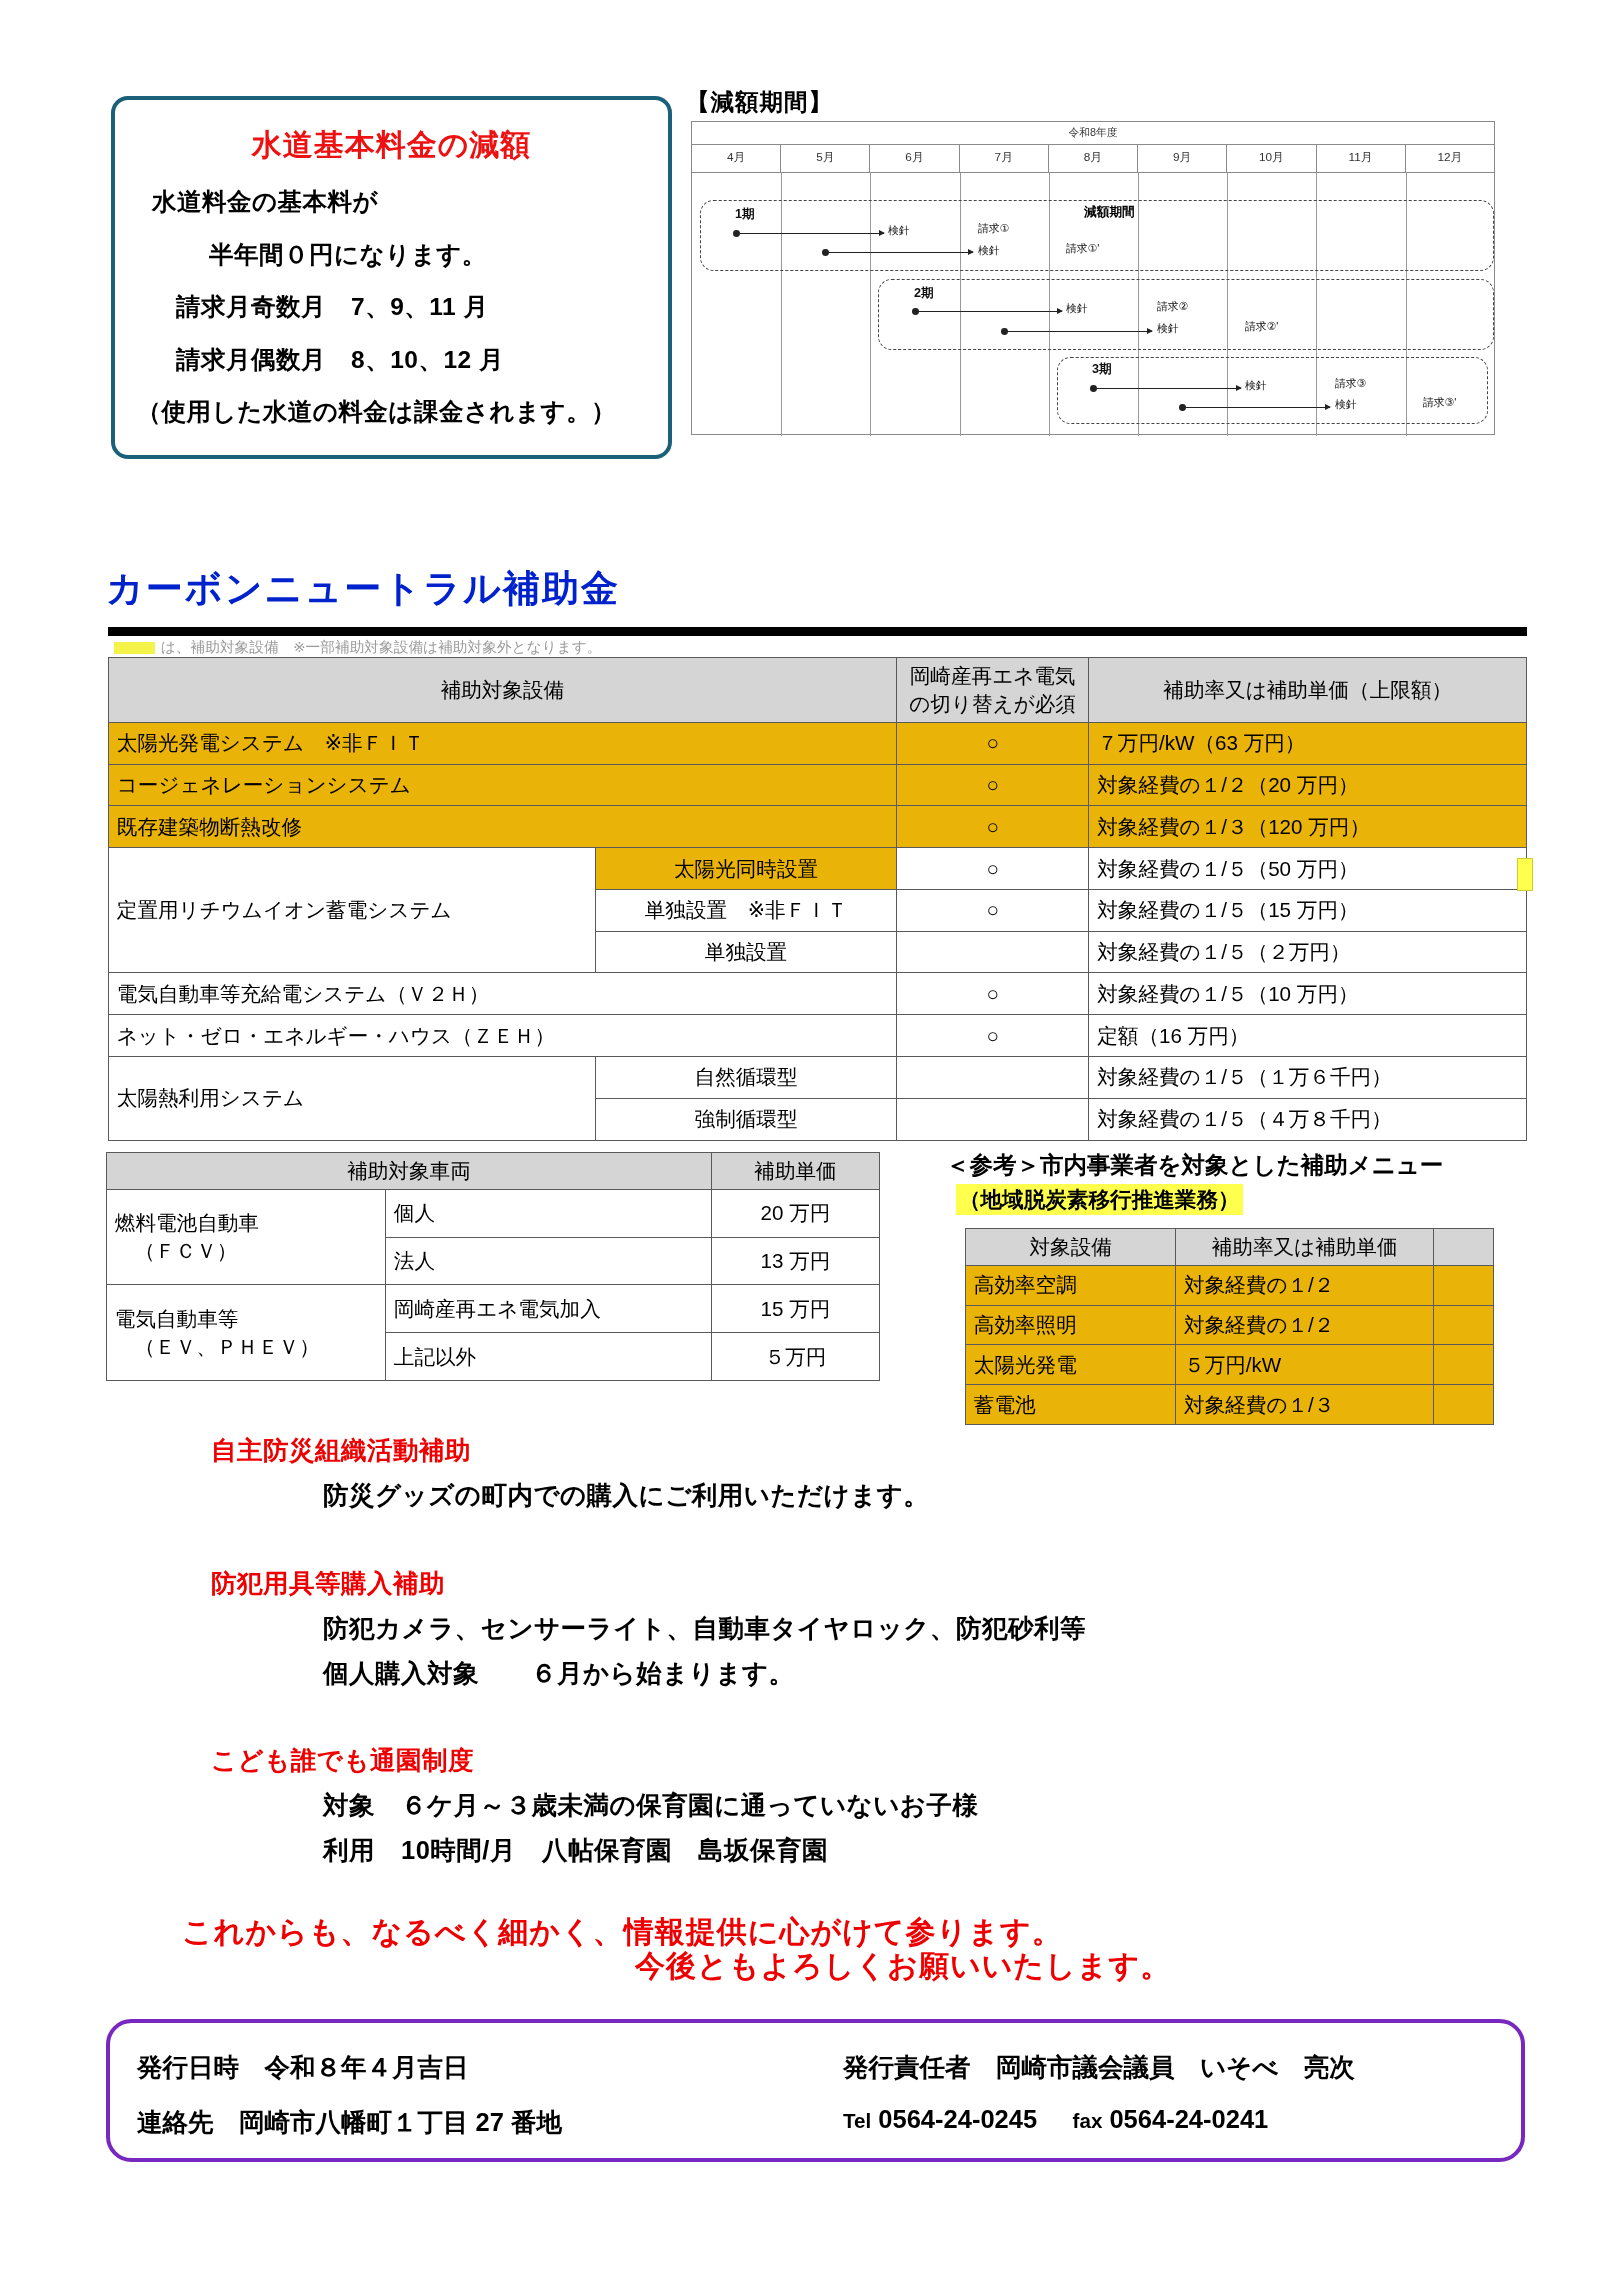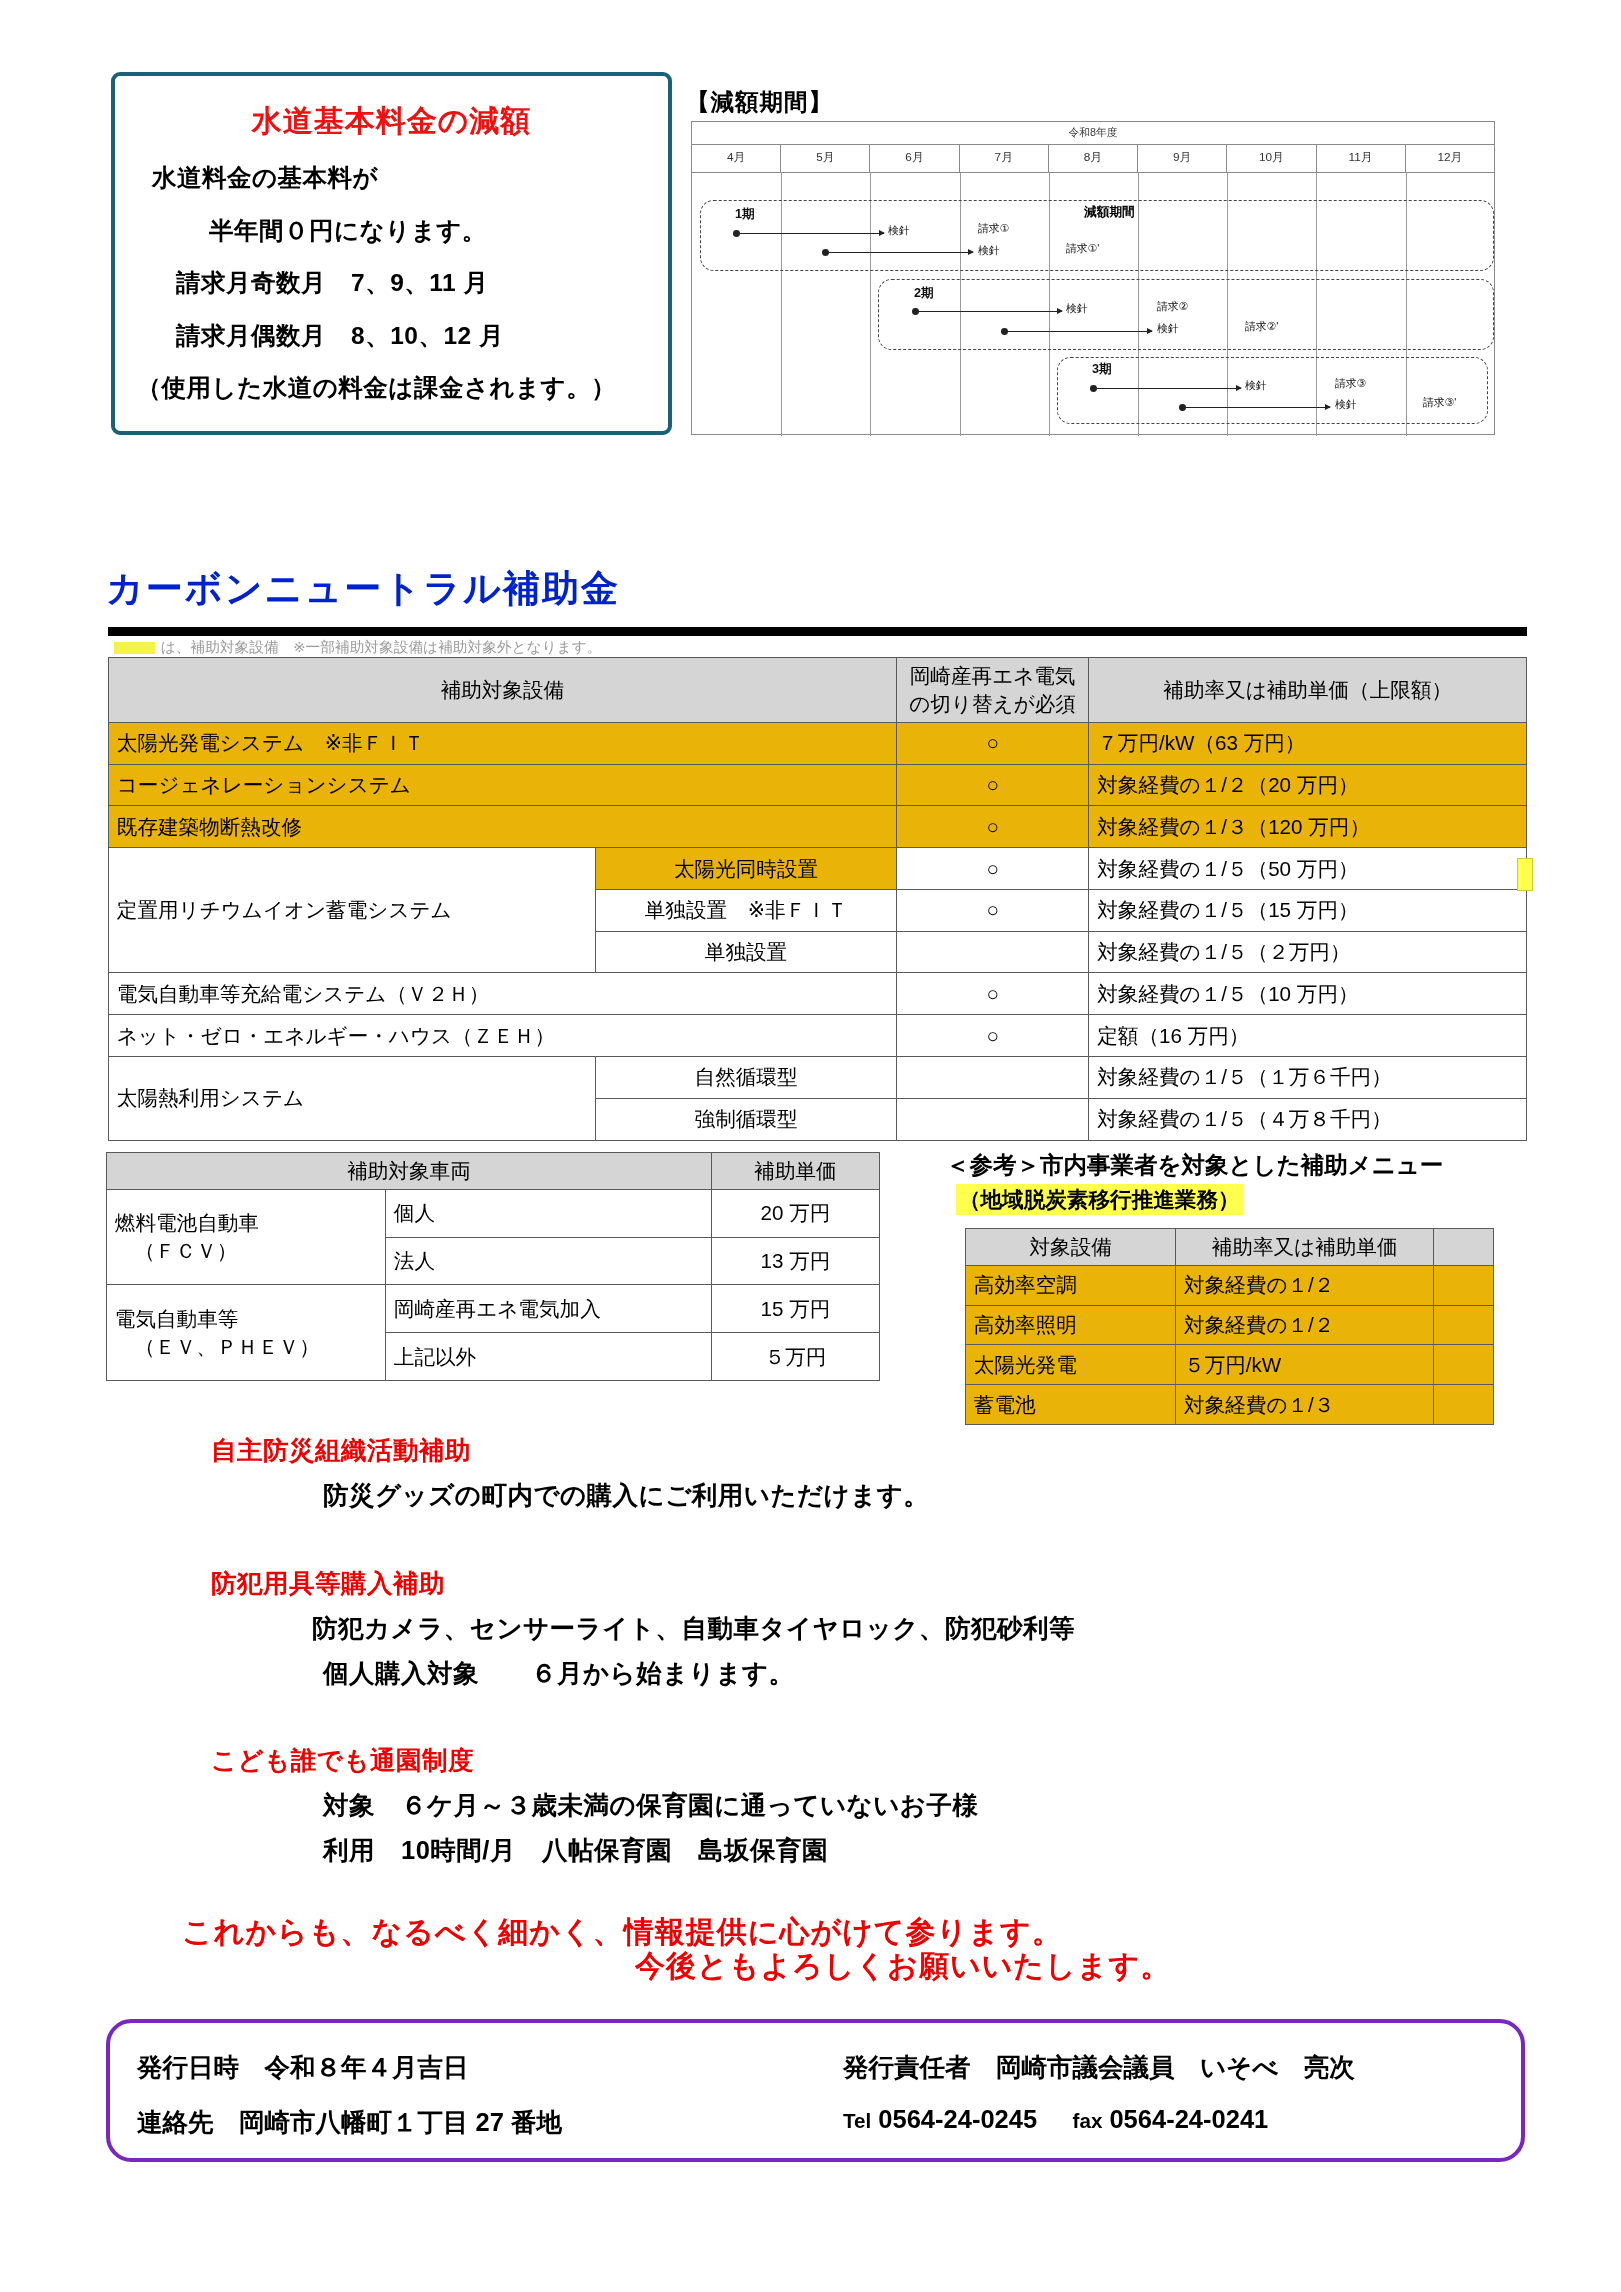--- a/index.html
+++ b/index.html
@@ -13,24 +13,24 @@
     position: relative;
     font-family: "Liberation Sans", "DejaVu Sans", sans-serif;
     color: #000000;
     overflow: hidden;
   }
   .page { position: absolute; inset: 0; }
 
   
   #water-box {
     position: absolute;
-    left: 111px; top: 72px;
+    left: 111px; top: 96px;
     width: 561px; height: 363px;
     border: 4.9px solid #1b6079;
-    border-radius: 9px;
+    border-radius: 17px;
     box-sizing: border-box;
     background: #ffffff;
   }
   #water-title {
     text-align: center;
     color: #ee1111;
     font-weight: bold;
     font-size: 30px;
     letter-spacing: 1px;
     margin-top: 24.5px;
@@ -246,21 +246,21 @@
   }
   .notice-body {
     color: #000;
     font-weight: bold;
     font-size: 25.5px;
     letter-spacing: 0.5px;
   }
   #n1-head { left: 211px; top: 1433px; }
   #n1-l1   { left: 323px; top: 1478px; }
   #n2-head { left: 211px; top: 1566px; }
-  #n2-l1   { left: 312px; top: 1611px; }
+  #n2-l1   { left: 323px; top: 1611px; }
   #n2-l2   { left: 323px; top: 1656px; }
   #n3-head { left: 211px; top: 1743px; }
   #n3-l1   { left: 323px; top: 1788px; }
   #n3-l2   { left: 323px; top: 1833px; }
 
   .closing {
     position: absolute;
     color: #ee0000;
     font-weight: bold;
     font-size: 30px;

